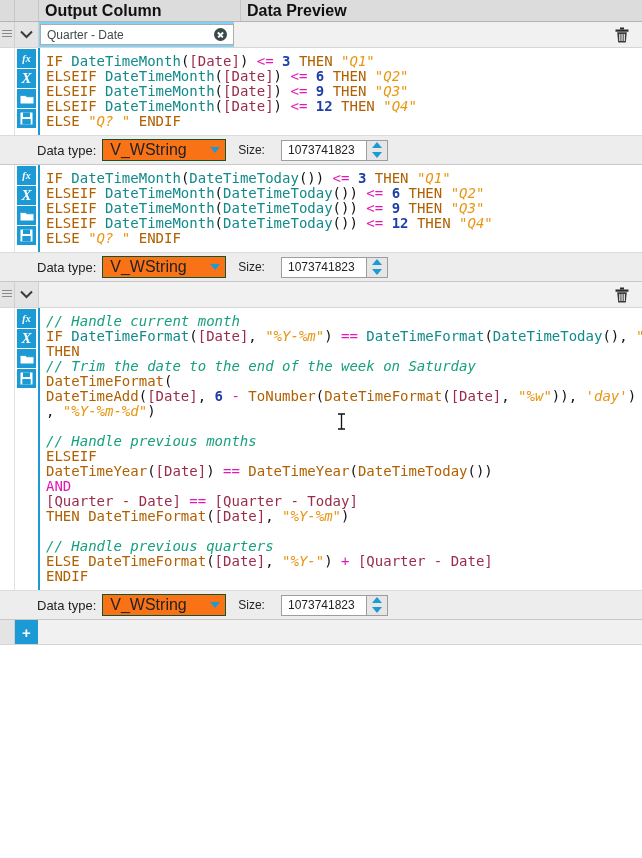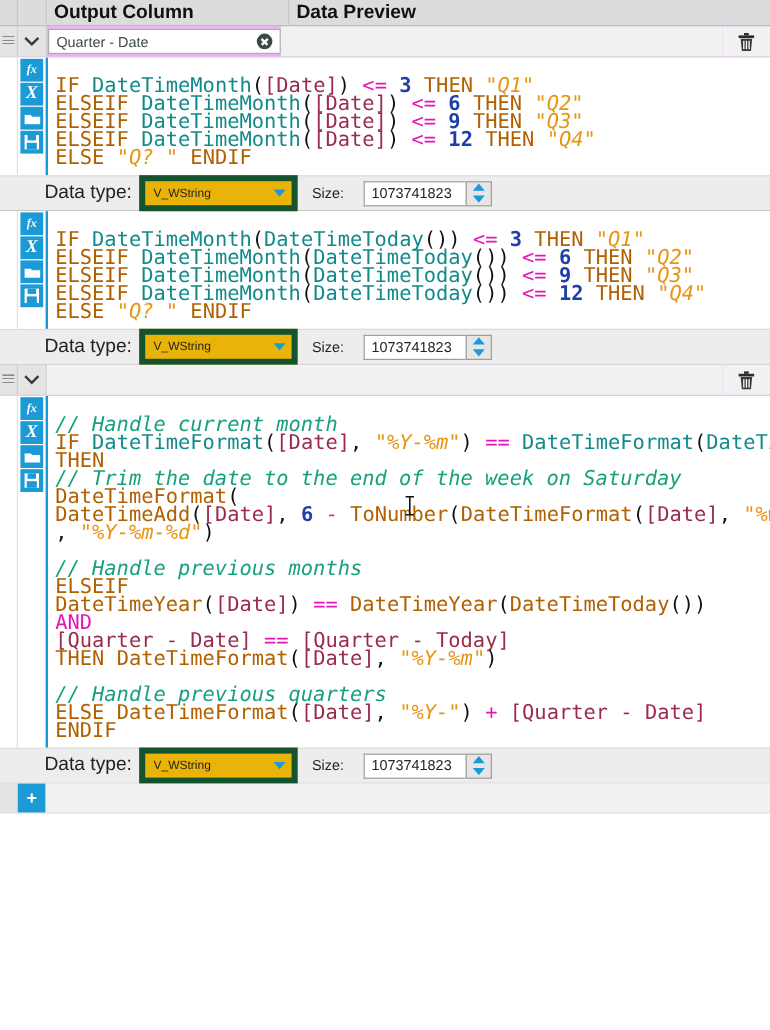--- a/index.html
+++ b/index.html
@@ -28,21 +28,21 @@
     padding-left:6px;
   }
   .hdr-col.one{width:195px;border-right:1px solid #c6c6c6;}
   .hdr-col.two{flex:1;}
 
   
   .block{border-bottom:1px solid #c8c8c8;}
 
   .row-title{
     display:flex;align-items:stretch;height:25px;
-    background:#f0abfc;
+    background:#7dd3fc;
     border-bottom:1px solid #d6d6d6;
   }
   .grip{
     width:14px;background:#e4e4e4;
     display:flex;align-items:center;justify-content:center;
     border-right:1px solid #cfcfcf;
   }
   .grip i{display:block;width:10px;height:9px;
     background:
       linear-gradient(to bottom,#8a8a8a 0,#8a8a8a 1px,transparent 1px,transparent 3px,
@@ -96,23 +96,23 @@
   }
   .ic{
     width:19px;height:19px;margin:0 auto 1px auto;
     background:#1c9ad6;color:#fff;
     display:flex;align-items:center;justify-content:center;
     font-size:12px;line-height:1;
   }
   .ic.fx{font-family:"Liberation Serif",serif;font-style:italic;font-size:10px;font-weight:bold;}
   .ic.xx{font-family:"Liberation Serif",serif;font-style:italic;font-size:15px;font-weight:bold;}
   .code{
-    flex:1;padding:17px 0 6px 6px;
+    flex:1;padding:6px 0 6px 6px;
     font-family:"DejaVu Sans Mono", monospace;
-    font-size:17px;line-height:15px;
+    font-size:14px;line-height:15px;
     white-space:pre;
     color:#111;
     position:relative;
     overflow:hidden;
   }
 
   
   .kw   {color:#b06000;}
   .fn   {color:#b06000;}
   .fn2  {color:#118a8a;}
@@ -121,25 +121,25 @@
   .str  {color:#e89512;font-style:italic;}
   .fld  {color:#9b2b4a;}
   .cmt  {color:#17a07e;font-style:italic;}
 
   
   .dtrow{
     display:flex;align-items:center;height:28px;
     background:#ededed;border-top:1px solid #dcdcdc;
     padding-left:37px;
   }
-  .dtlabel{font-size:16px;color:#222;margin-right:6px;}
+  .dtlabel{font-size:13px;color:#222;margin-right:6px;}
   .ddl{
-    width:110px;height:20px;background:#eab308;border:5px solid #14532d;
+    width:110px;height:20px;background:#f97316;border:1px solid #14532d;
     display:flex;align-items:center;justify-content:space-between;
-    font-size:10px;color:#222;padding:0 5px 0 7px;
+    font-size:16px;color:#222;padding:0 5px 0 7px;
   }
   .ddl .car{width:0;height:0;border-left:5px solid transparent;border-right:5px solid transparent;border-top:6px solid #1c9ad6;}
   .szlabel{font-size:12px;color:#222;margin:0 0 0 12px;}
   .spinwrap{display:flex;align-items:stretch;height:21px;margin-left:16px;}
   .spinbox{
     width:78px;background:#fff;border:1px solid #9d9d9d;border-right:none;
     display:flex;align-items:center;padding-left:6px;
     font-size:12px;color:#222;
   }
   .spinbtns{

